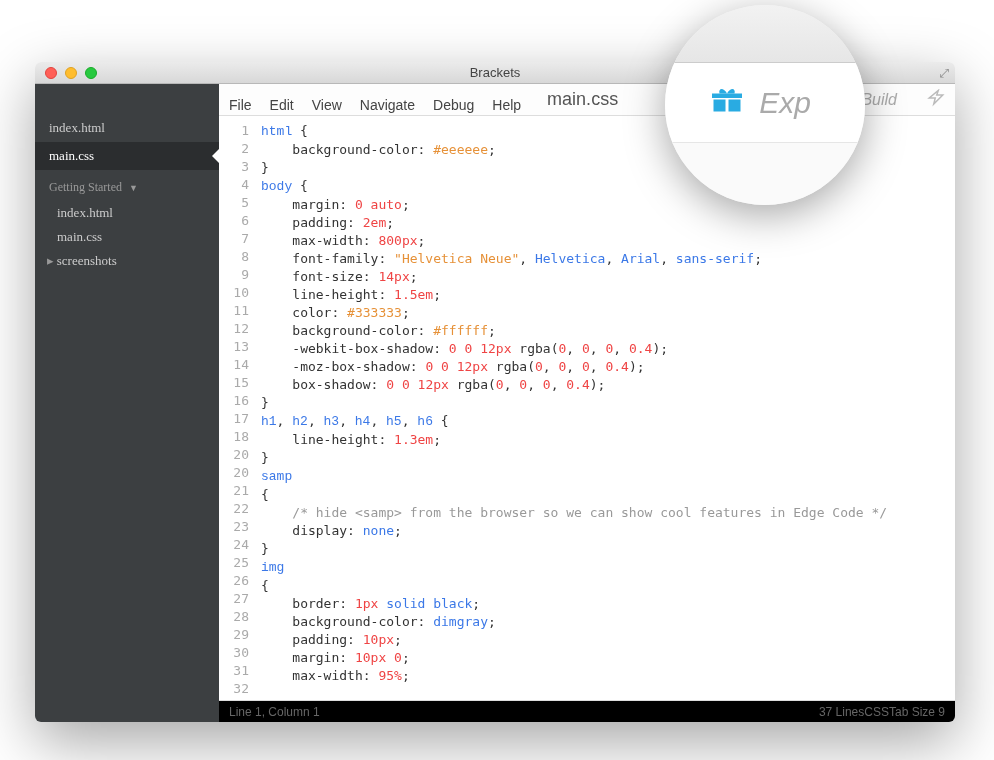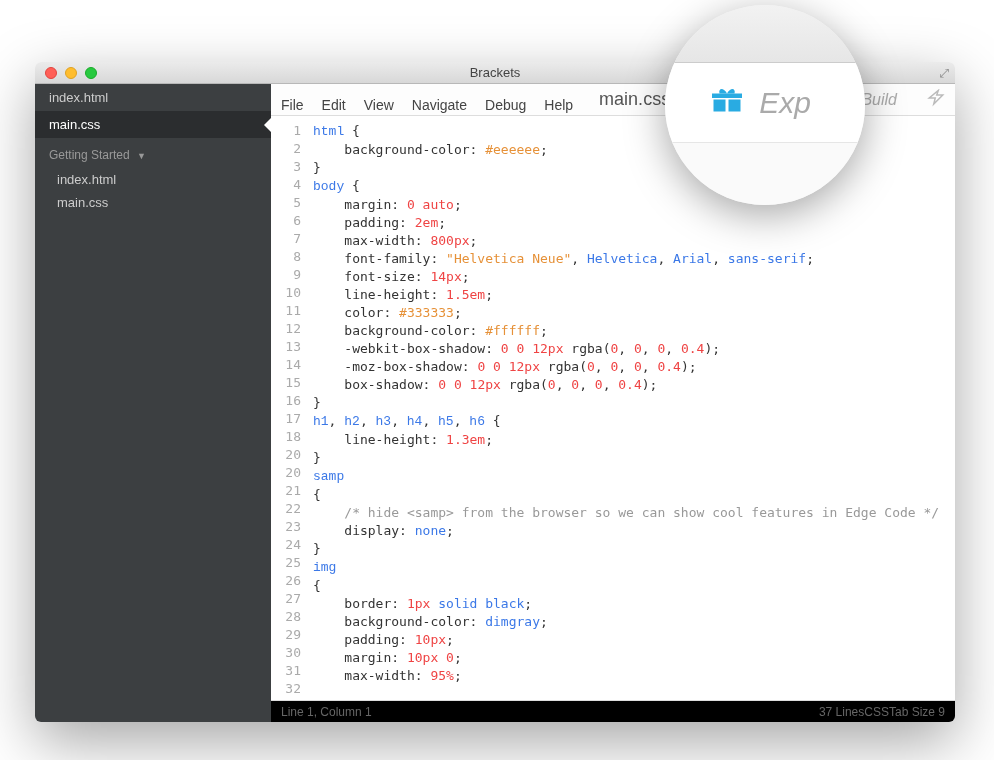--- a/index.html
+++ b/index.html
@@ -34,25 +34,27 @@
   .tl.red { background: #ff5f57; border: 1px solid #e0443e; }
   .tl.yellow { background: #ffbd2e; border: 1px solid #dea123; }
   .tl.green { background: #28c940; border: 1px solid #1aab29; }
   .titlebar-title {
     position: absolute; left: 0; right: 0;
     text-align: center; font-size: 13px; color: #444;
   }
   .fullscreen-icon { position:absolute; right:6px; top:4px; font-size:12px; color:#888; }
   .main-area { flex: 1; display: flex; min-height: 0; }
   .sidebar {
-    width: 236px;
+    width: 184px;
     background: #3c3f41;
     color: #ccc;
     font-size: 13px;
+    padding-top: 30px;
     user-select: none;
+    font-family: Liberation Serif, serif;
   }
   .sidebar .file {
     padding: 6px 14px;
     position: relative;
     cursor: pointer;
   }
   .sidebar .file.active {
     background: #2b2d2f;
     color: #fff;
   }
@@ -200,20 +202,21 @@
     <div class="fullscreen-icon">⤢</div>
   </div>
 
   <div class="main-area">
     <div class="sidebar" id="sidebar">
         <div class="file">index.html</div>
         <div class="file active">main.css</div>
         <div class="project-header">Getting Started <span class="tri">▼</span></div>
         <div class="tree-item">index.html</div>
         <div class="tree-item">main.css</div>
+        <div class="tree-item tree-folder">screenshots</div>
       </div>
 
     <div class="editor-pane">
       <div class="menubar" id="menubar">
           <span class="menu-item">File</span>
           <span class="menu-item">Edit</span>
           <span class="menu-item">View</span>
           <span class="menu-item">Navigate</span>
           <span class="menu-item">Debug</span>
           <span class="menu-item">Help</span>

